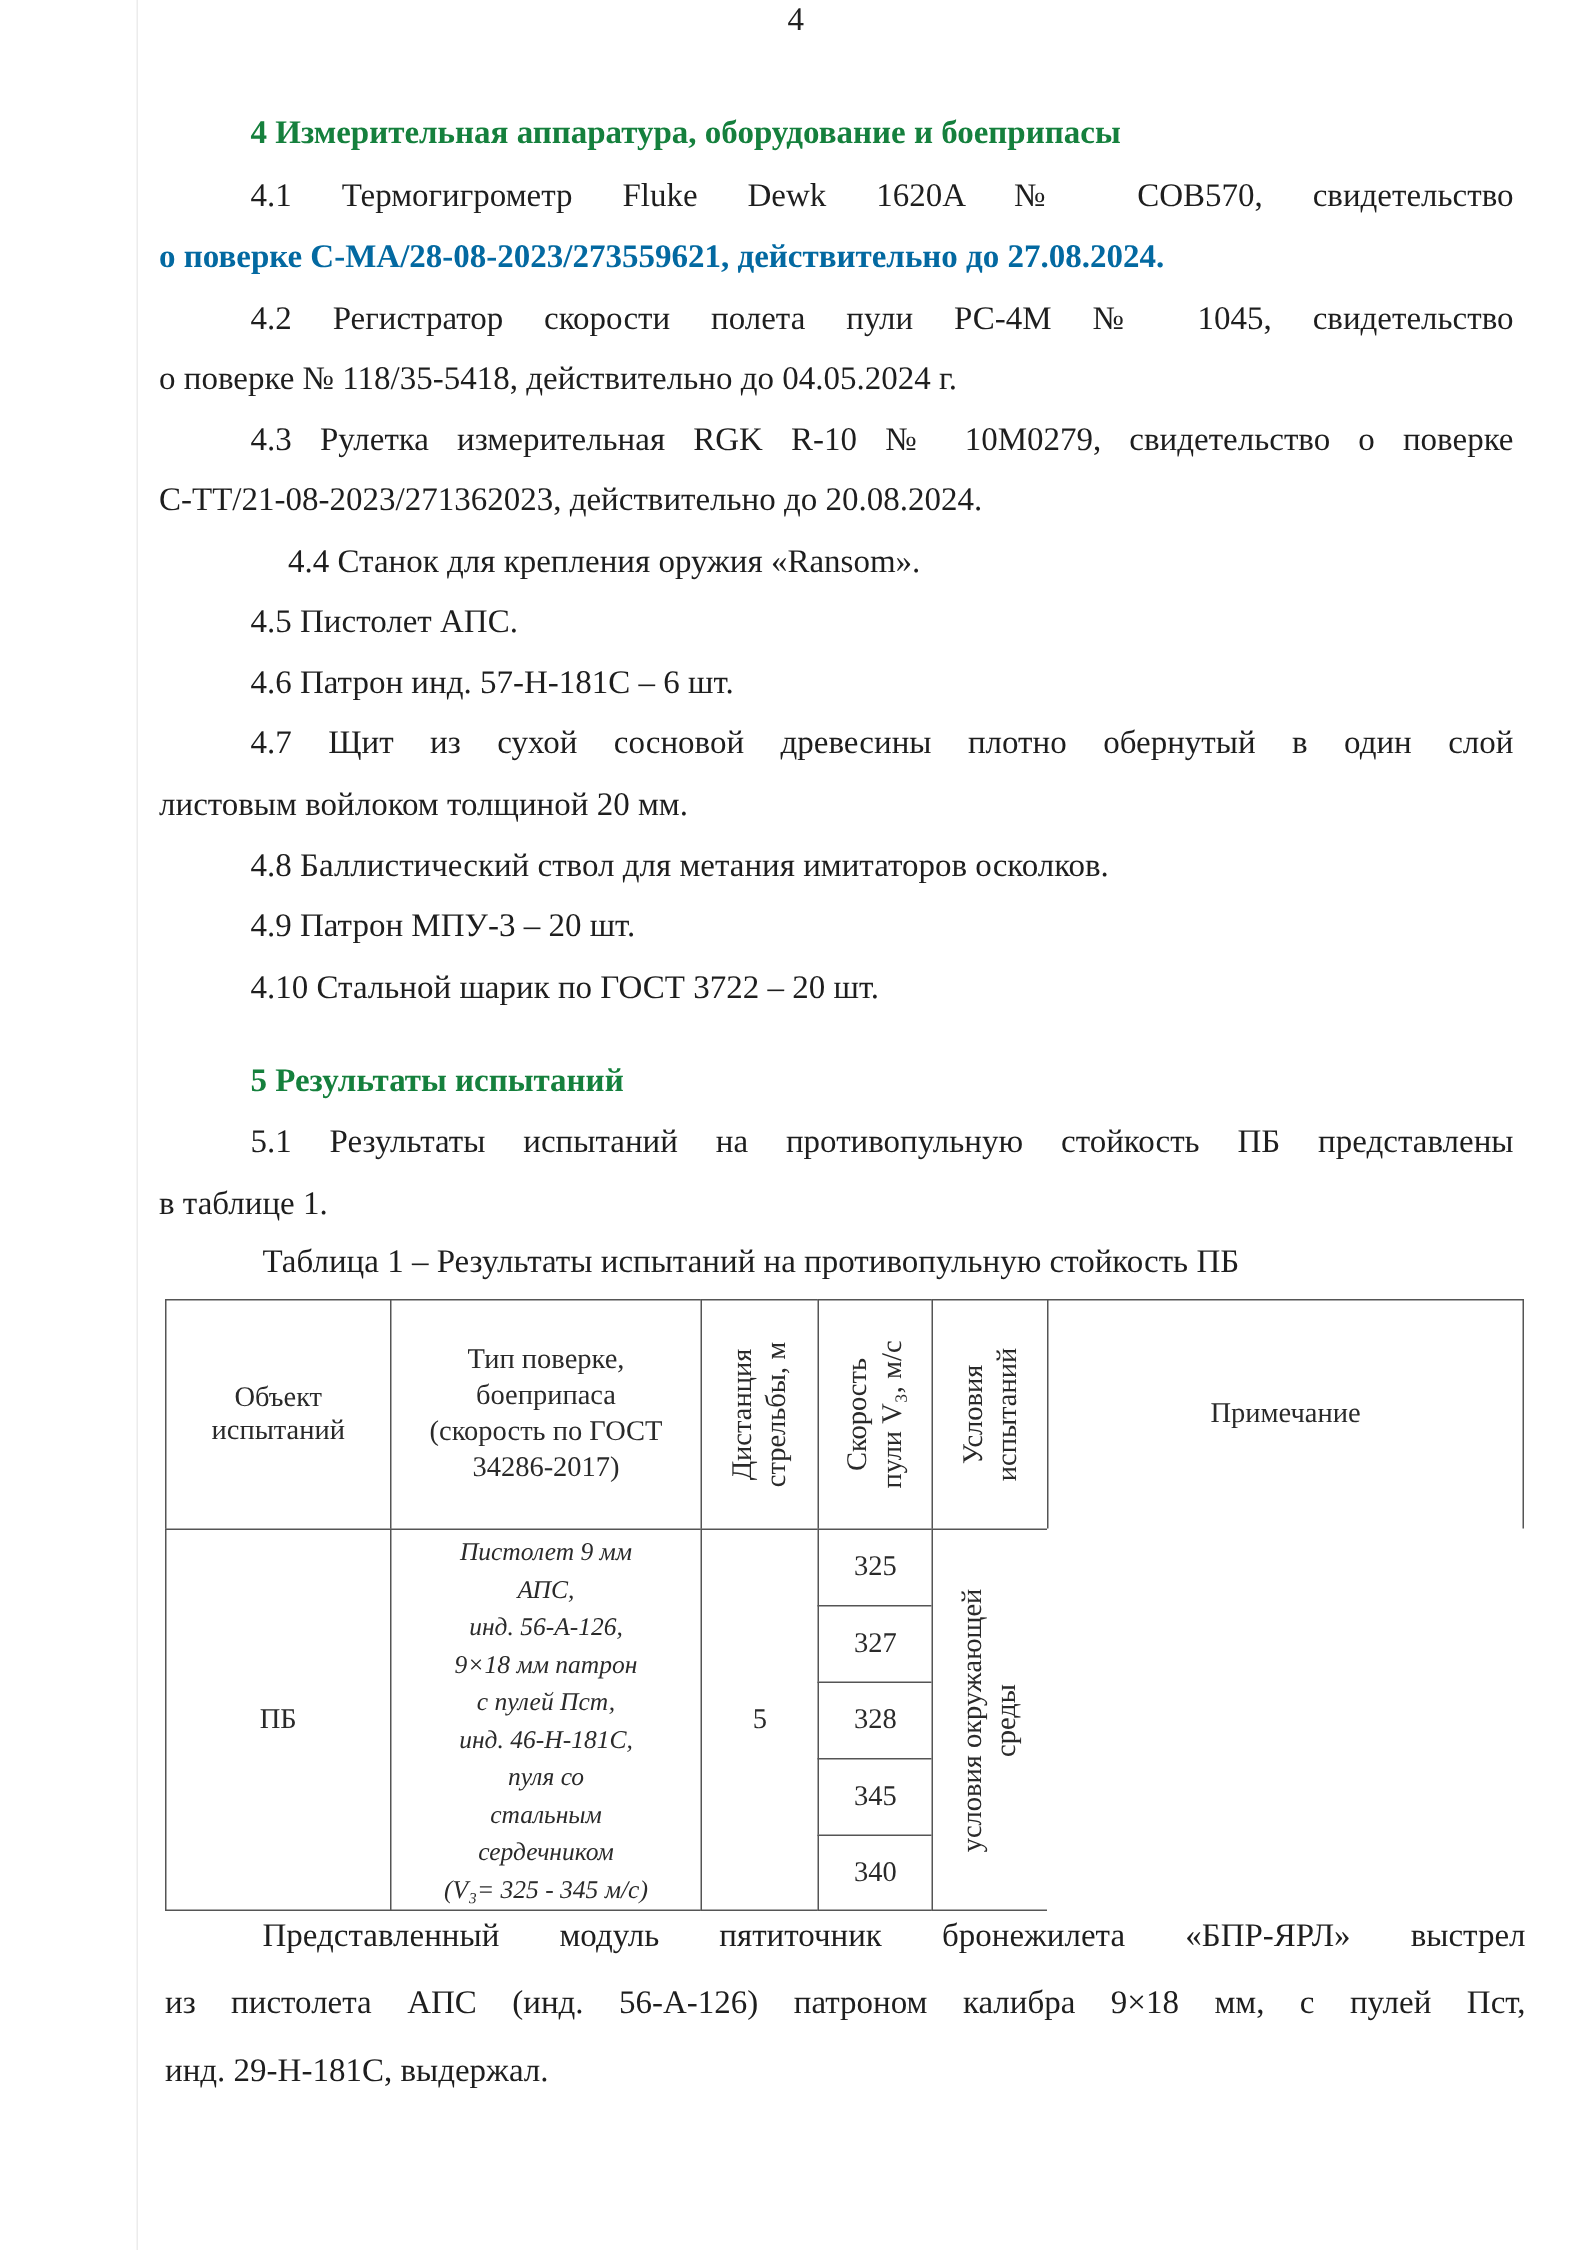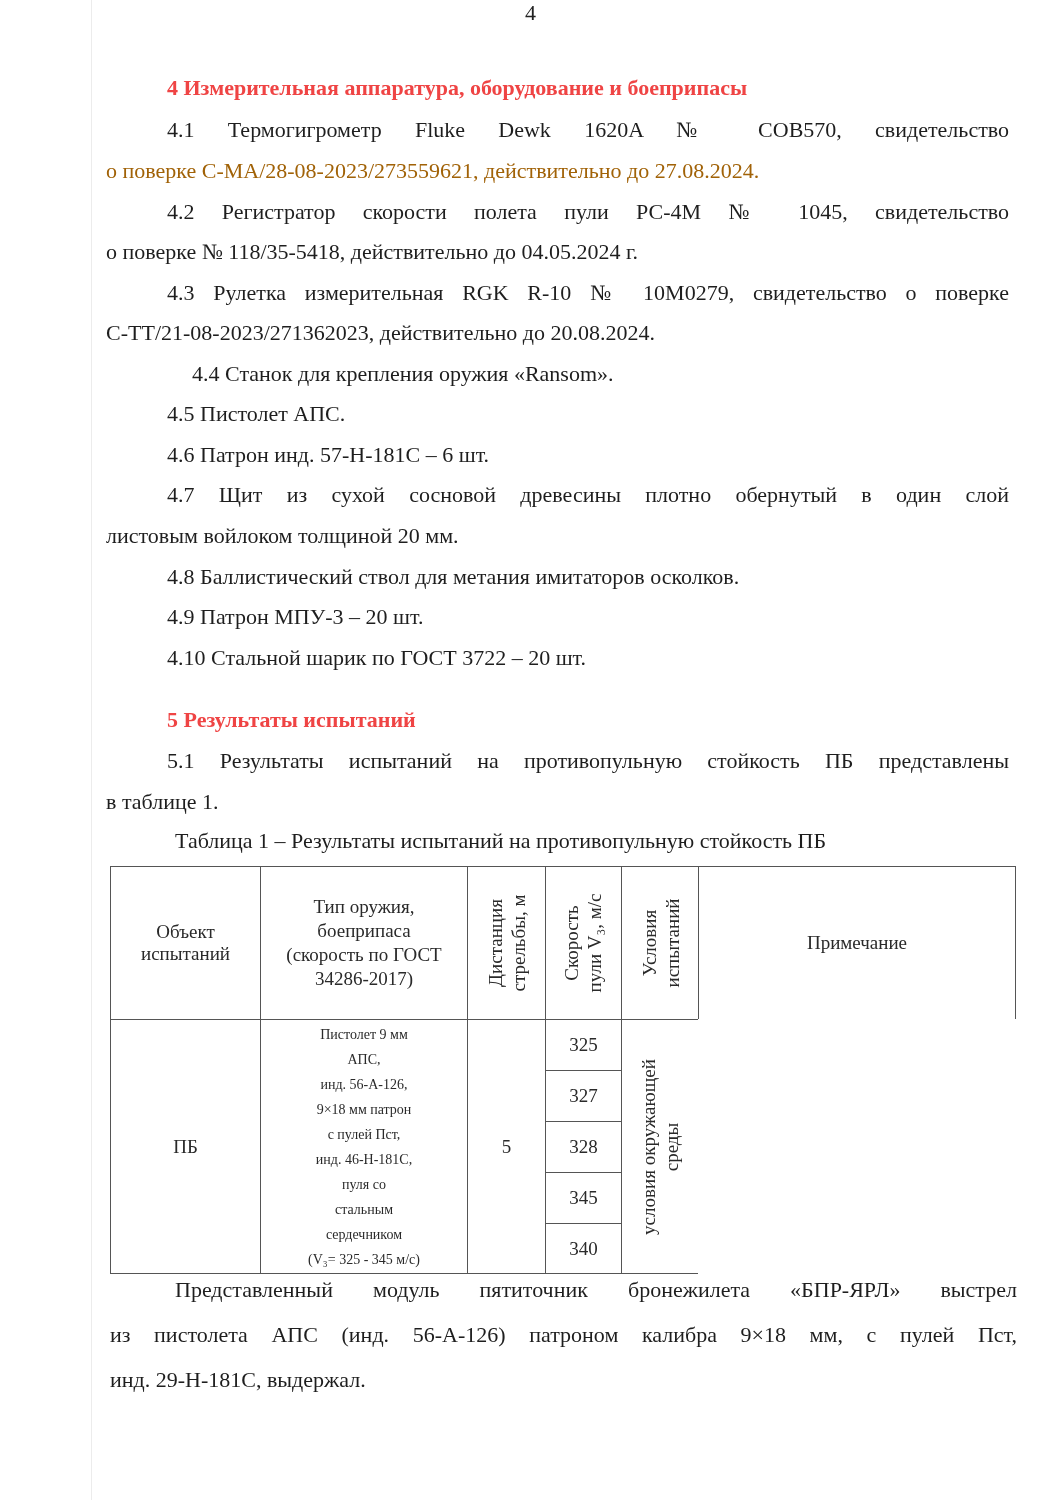--- a/index.html
+++ b/index.html
@@ -16,40 +16,40 @@
     position: absolute; top: 0px; left: 0; width: 1061px; text-align: center;
     font-size: 22px; line-height: 26px; color: #222;
   }
   .line {
     position: absolute; font-size: 22px; line-height: 26px; white-space: nowrap;
     color: #1e1e1e;
   }
   .just {
     text-align: justify; text-align-last: justify; white-space: normal;
   }
-  .heading { font-weight: bold; color: #ef4444; }
-  .faint { color: #a16207; }
+  .heading { font-weight: bold; color: #15803d; }
+  .faint { color: #0369a1; font-weight: bold; }
 
   
   .tbl {
     position: absolute; left: 110px; top: 866px; width: 906px; height: 408px;
   }
   .cell {
     position: absolute; box-sizing: border-box;
     display: flex; align-items: center; justify-content: center;
     text-align: center; font-size: 19px; line-height: 22px; color: #2a2a2a;
   }
   .bl { border-left: 1.5px solid #555; }
   .bt { border-top: 1.5px solid #555; }
   .br { border-right: 1.5px solid #555; }
   .bb { border-bottom: 1.5px solid #555; }
   .rot {
     transform: rotate(-90deg); white-space: nowrap; line-height: 23px;
   }
-  .weapon { line-height: 25px; font-size: 14px; }
+  .weapon { line-height: 25px; font-size: 17px; font-style: italic; }
 </style>
 </head>
 <body>
 
 <div class="scan-edge"></div>
 
 <div class="page-num">4</div>
 
 <div class="line heading" style="left:167px; top:75px;">4 Измерительная аппаратура, оборудование и боеприпасы</div>
 
@@ -81,21 +81,21 @@
 <div class="tbl">
 
   <div class="cell bl bt" style="left:0; top:0; width:150px; height:153px;">
     <div>
       <div>Объект</div>
       <div>испытаний</div>
     </div>
   </div>
   <div class="cell bl bt" style="left:150px; top:0; width:207px; height:153px;">
     <div style="line-height:24px;">
-      <div>Тип оружия,</div>
+      <div>Тип поверке,</div>
       <div>боеприпаса</div>
       <div>(скорость по ГОСТ</div>
       <div>34286-2017)</div>
     </div>
   </div>
   <div class="cell bl bt" style="left:357px; top:0; width:78px; height:153px;">
     <div class="rot">
       <div>Дистанция</div>
       <div>стрельбы, м</div>
     </div>

